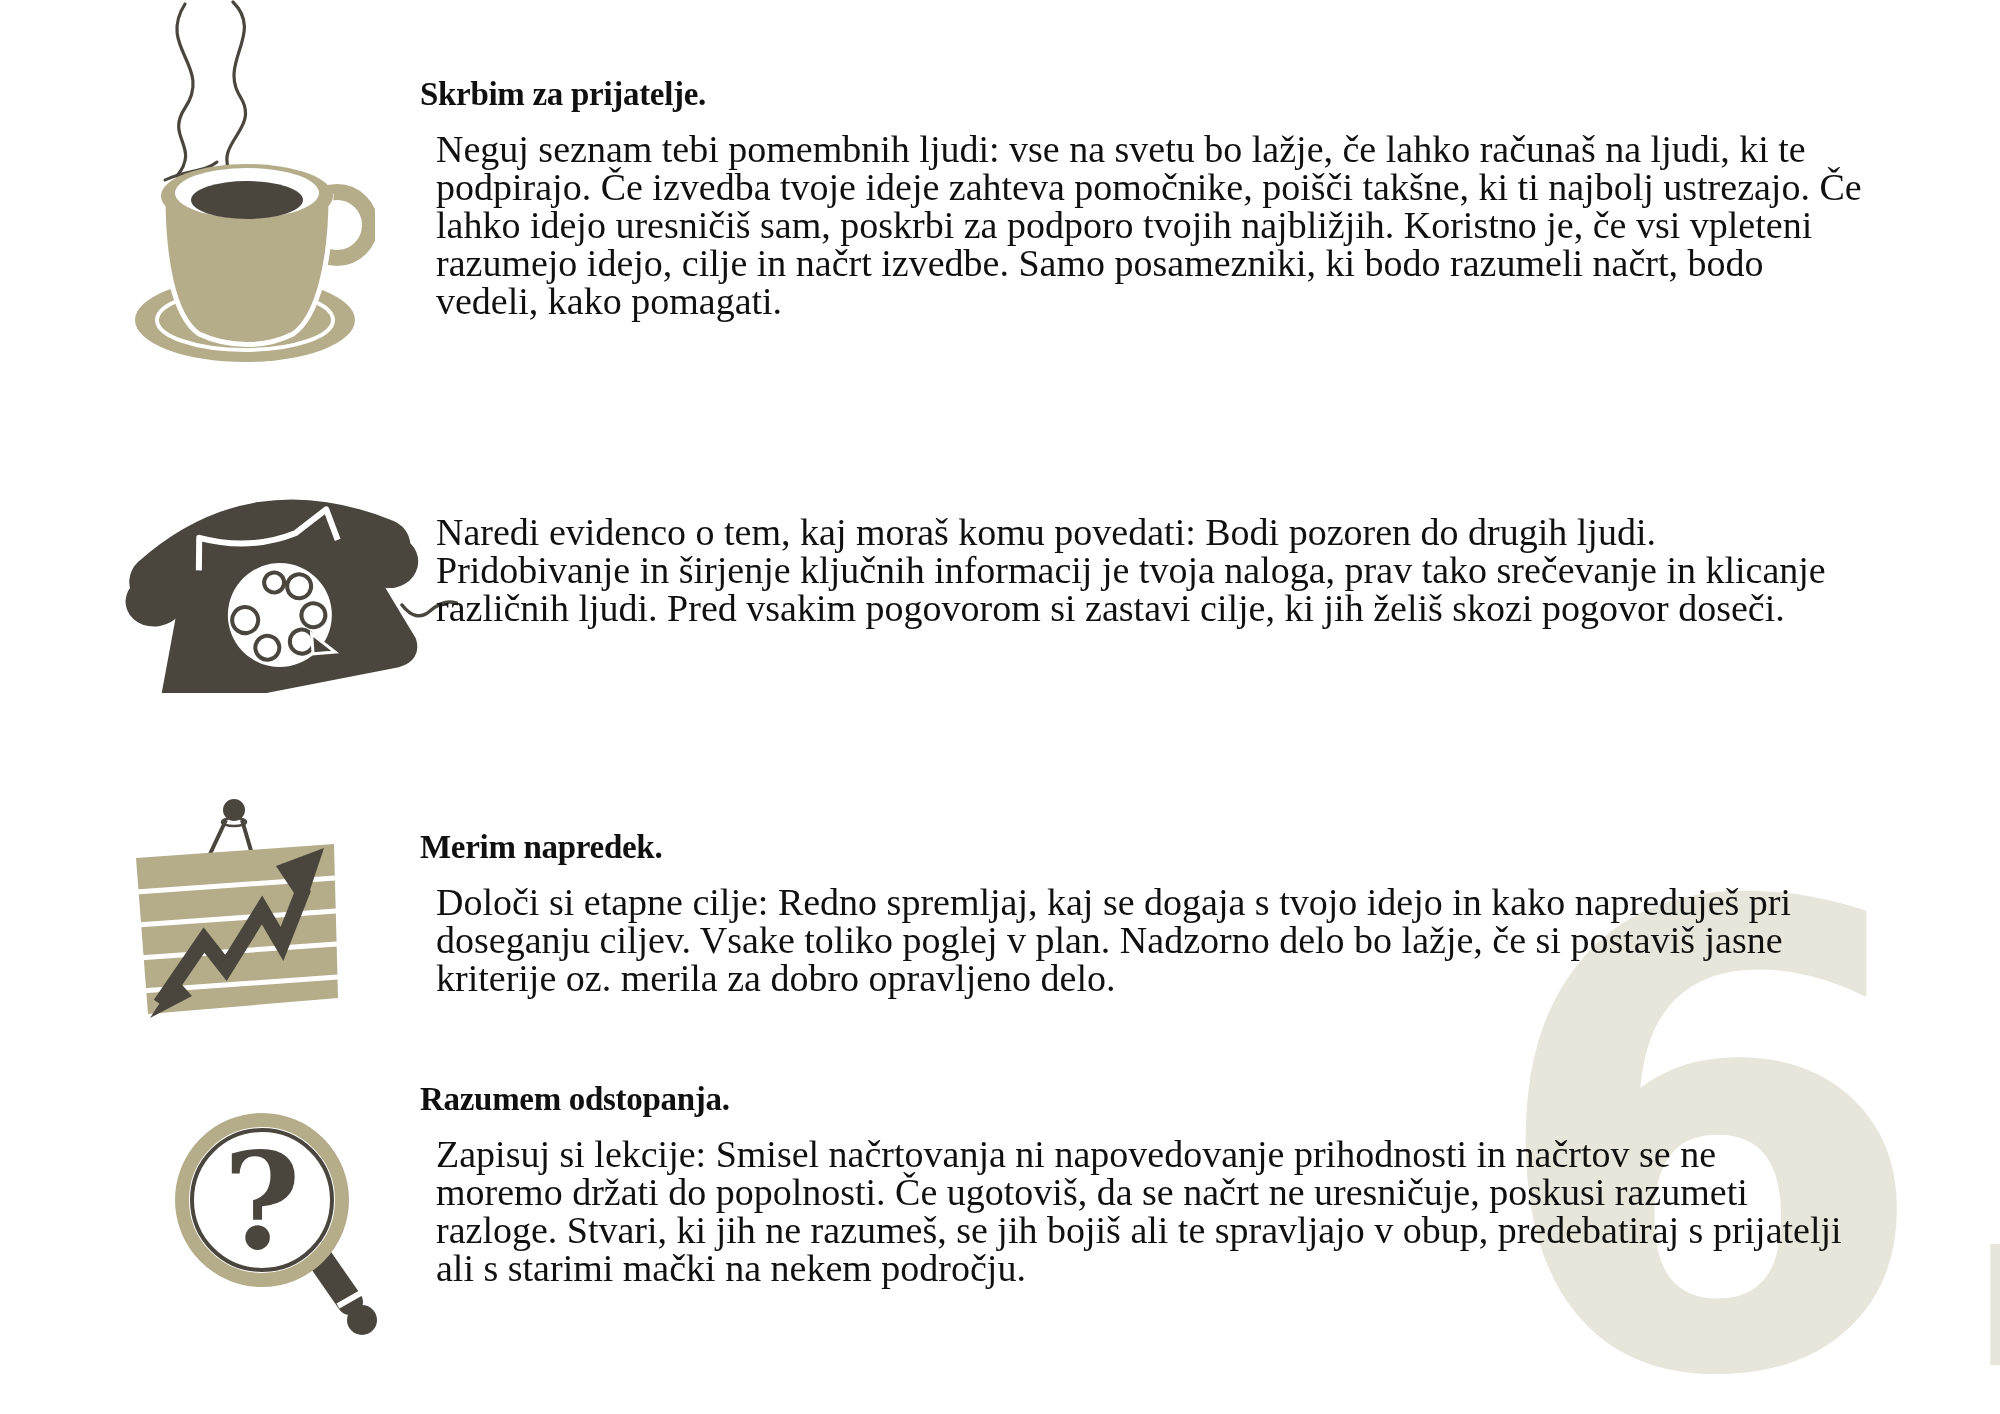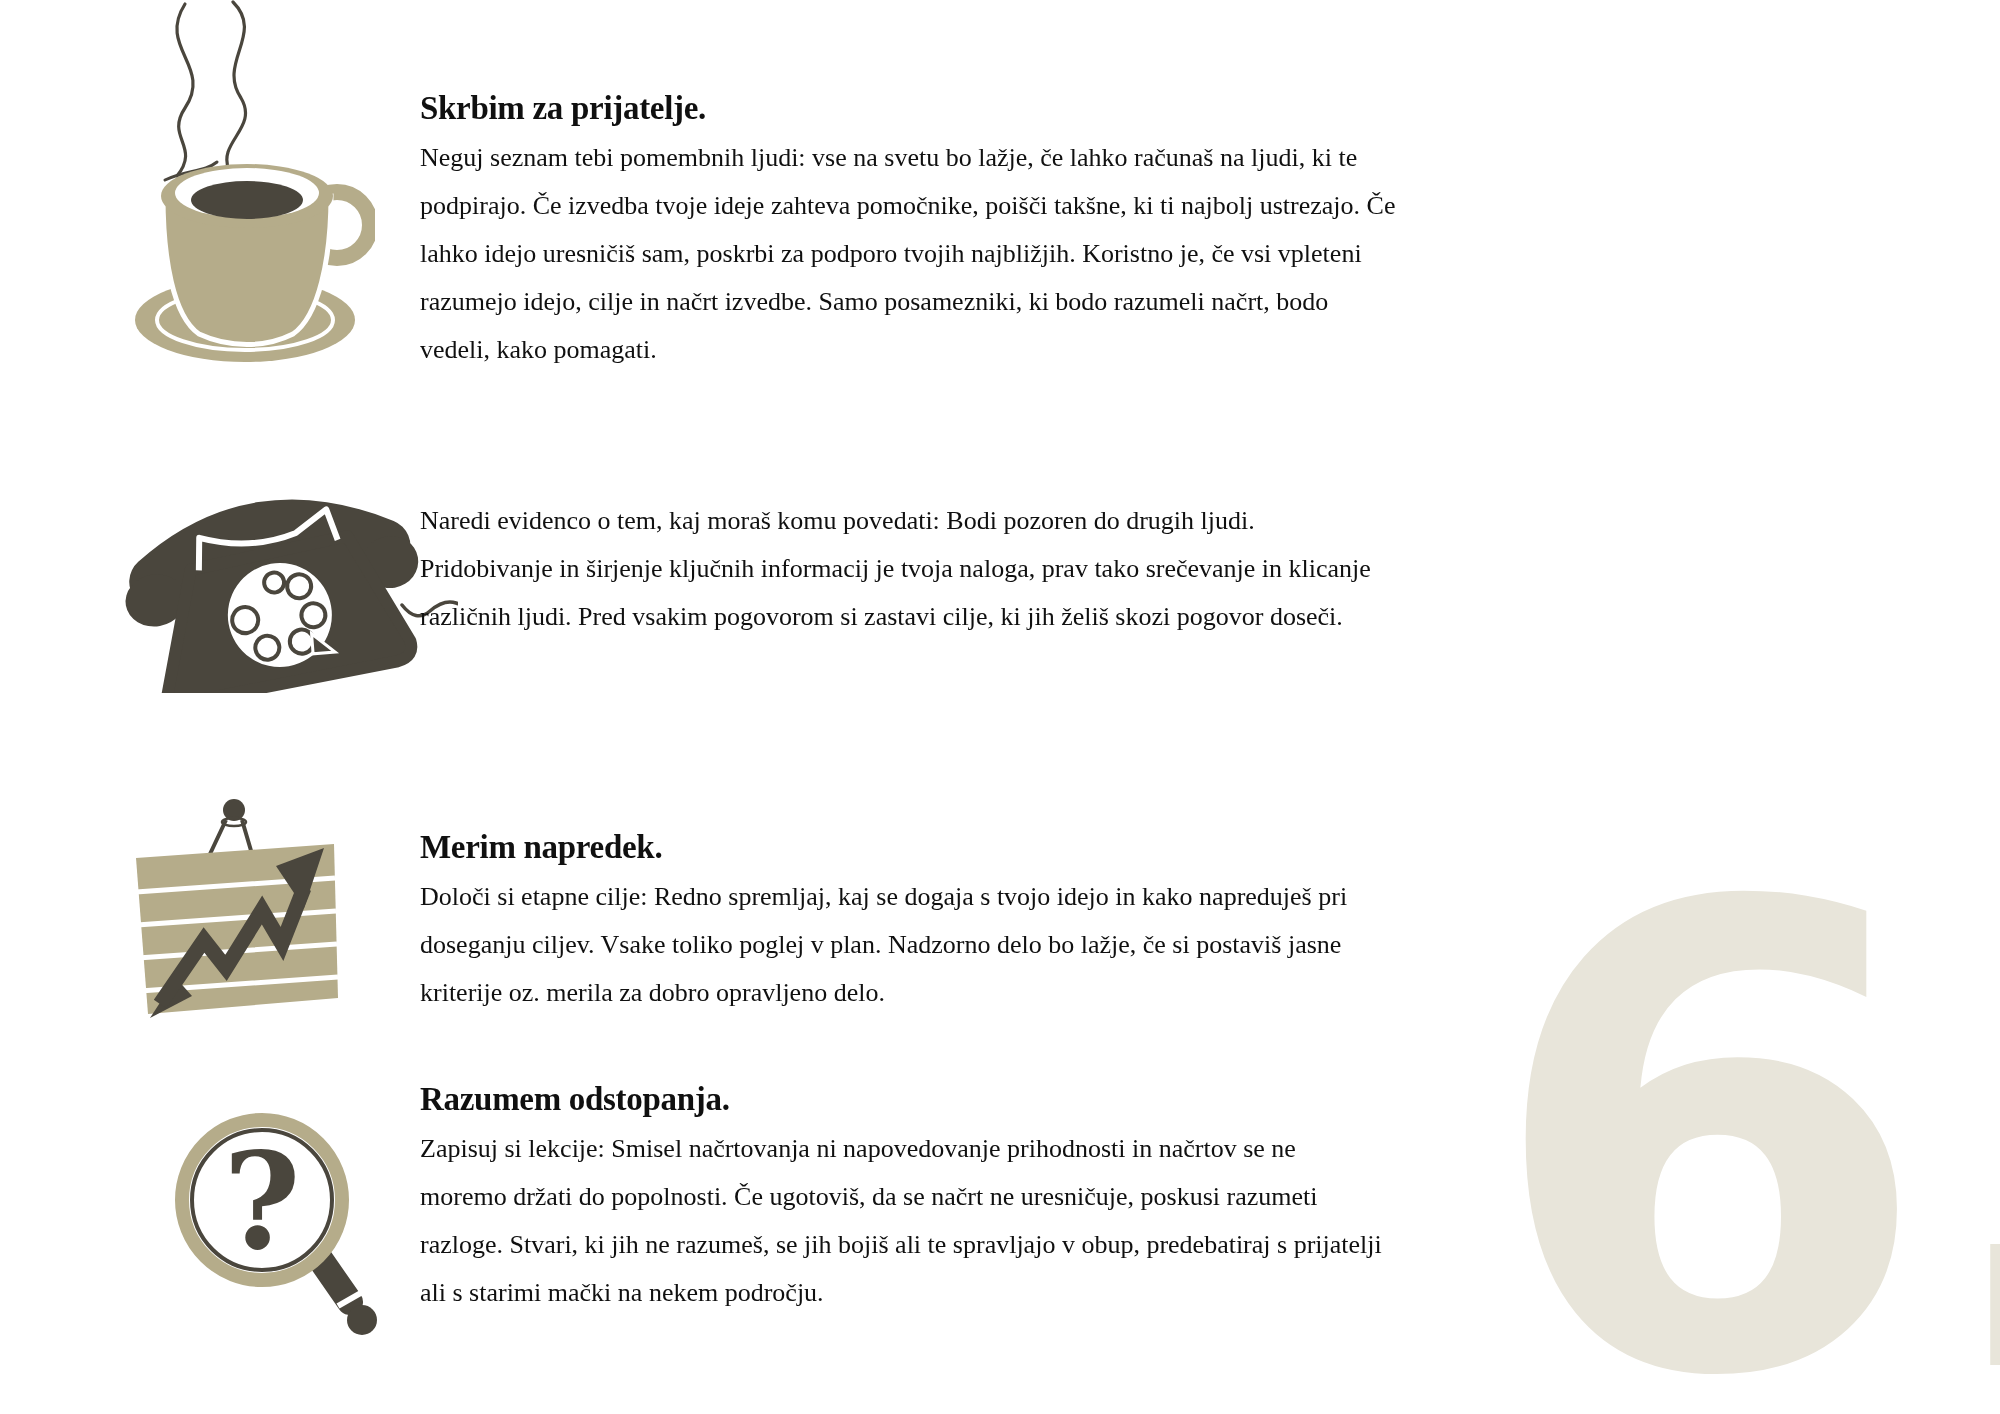--- a/index.html
+++ b/index.html
@@ -13,32 +13,32 @@
   .watermark {
     position:absolute; left:1486px; top:824px;
     font-family:"DejaVu Sans", sans-serif;
     font-weight:bold; font-size:640px; line-height:1;
     letter-spacing:-0.01em;
     color:var(--watermark,#e8e5da);
     z-index:0; user-select:none;
   }
 
   .section { position:absolute; left:420px; width:1340px; z-index:2; }
-  .sec-1 { top:88px; }  .sec-2 { top:497px; }
+  .sec-1 { top:74px; }  .sec-2 { top:497px; }
   .sec-3 { top:827px; } .sec-4 { top:1079px; }
 
   .section h2 {
     margin:0 0 6px 0;
     font-size:33px; line-height:40px; font-weight:bold;
     letter-spacing:-0.3px;
     color:var(--text,#101010);
   }
   .section .body {
-    margin:0;
-    font-size:26px; line-height:48px;
+    margin:16px;
+    font-size:38px; line-height:38px;
     white-space:pre;
     color:var(--text,#101010);
   }
 
   .icon-box { position:absolute; z-index:1; }
   .icon-coffee    { left:105px; top:0;      width:270px; height:370px; }
   .icon-phone     { left:108px; top:483px;  width:350px; height:210px; }
   .icon-chart     { left:92px;  top:792px;  width:250px; height:240px; }
   .icon-magnifier { left:168px; top:1106px; width:210px; height:240px; }
   .icon-box svg { width:100%; height:100%; display:block; }

